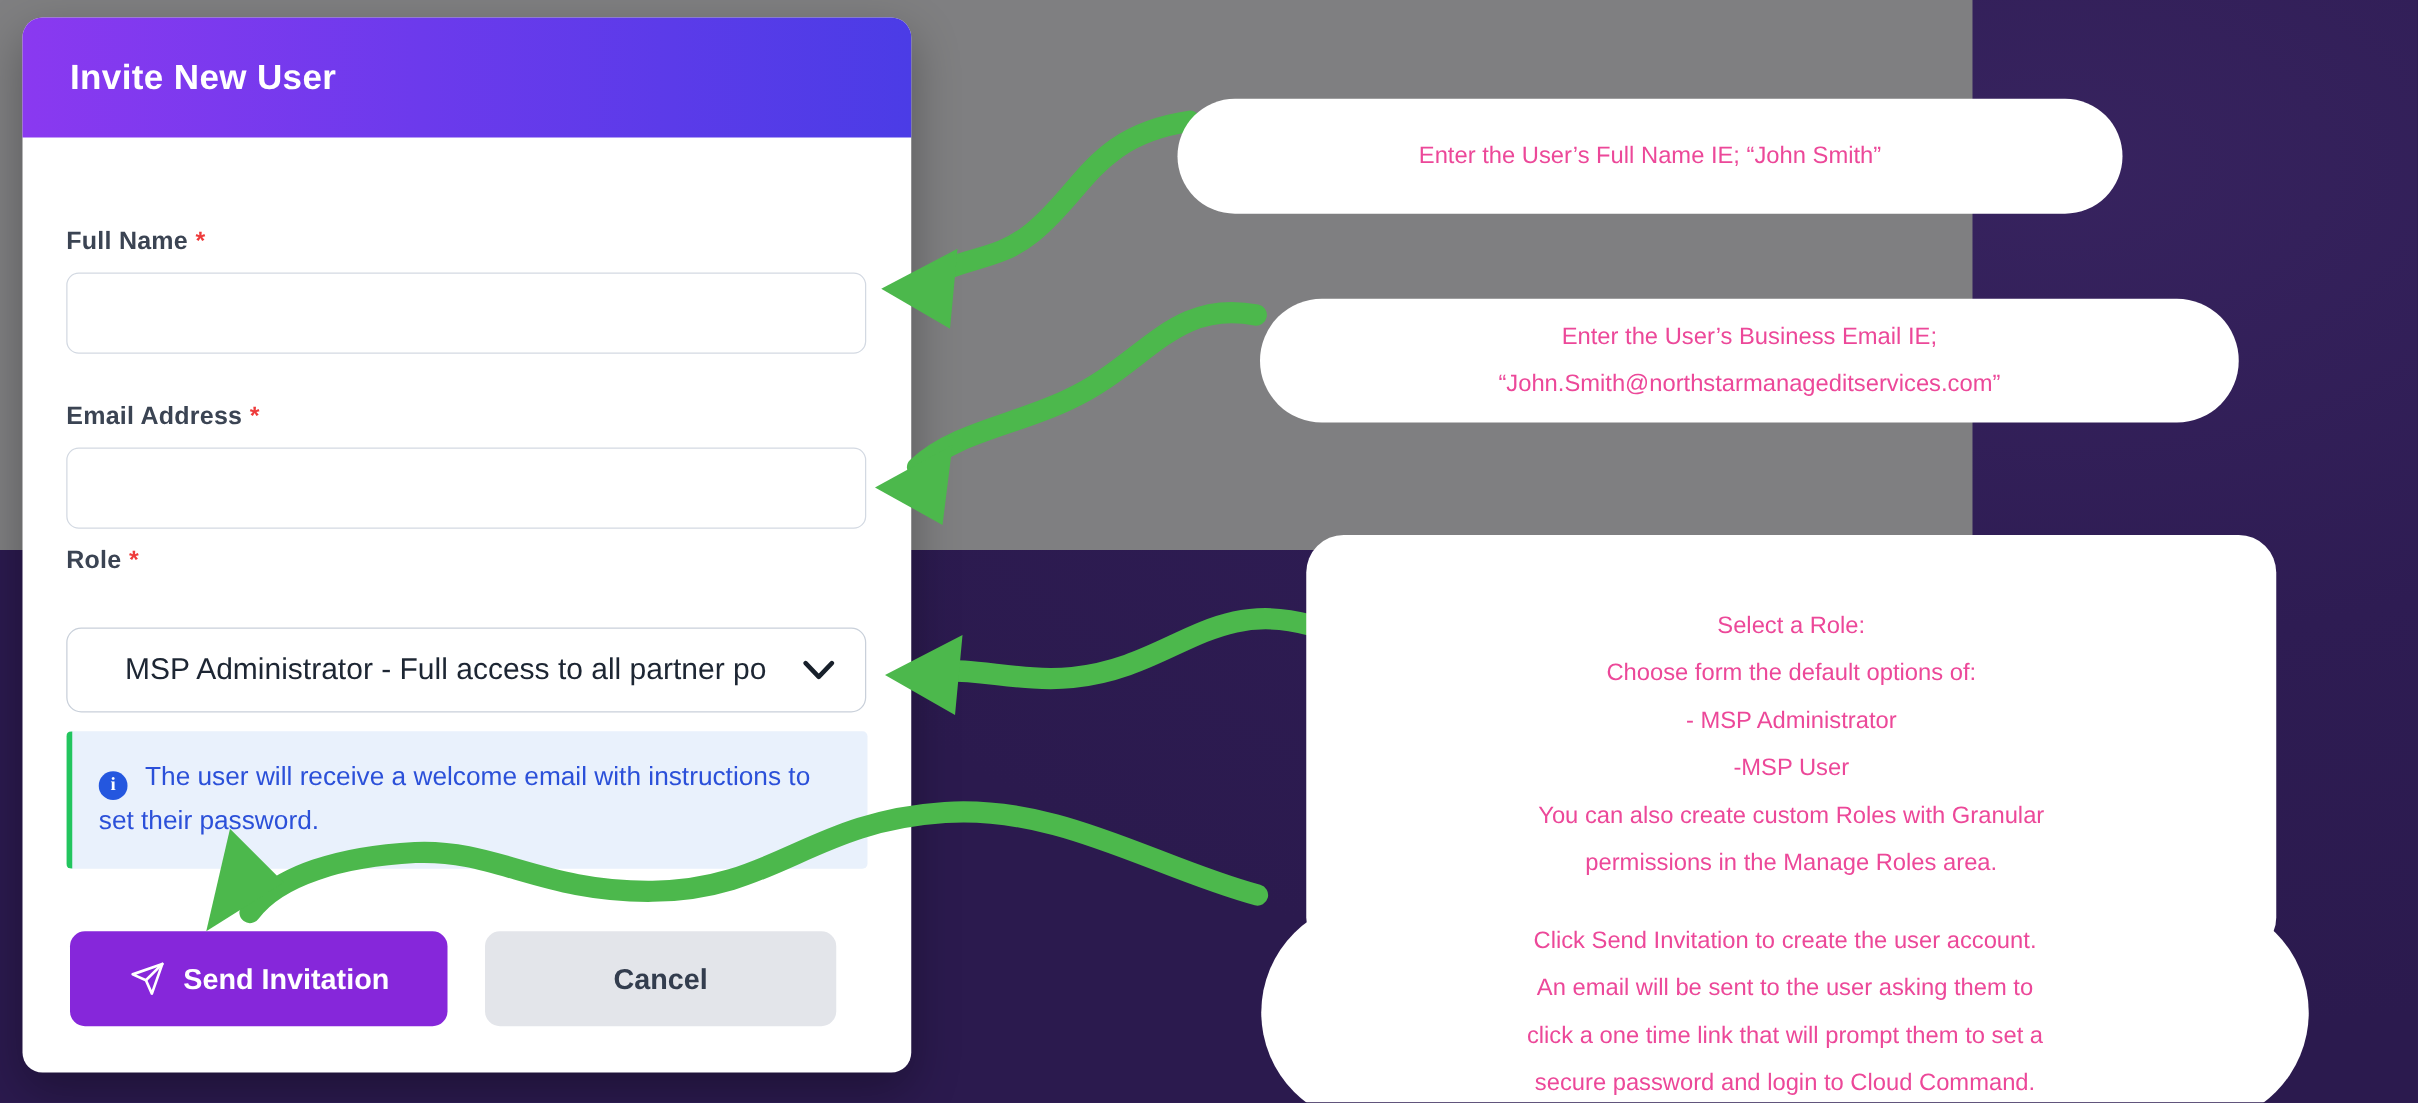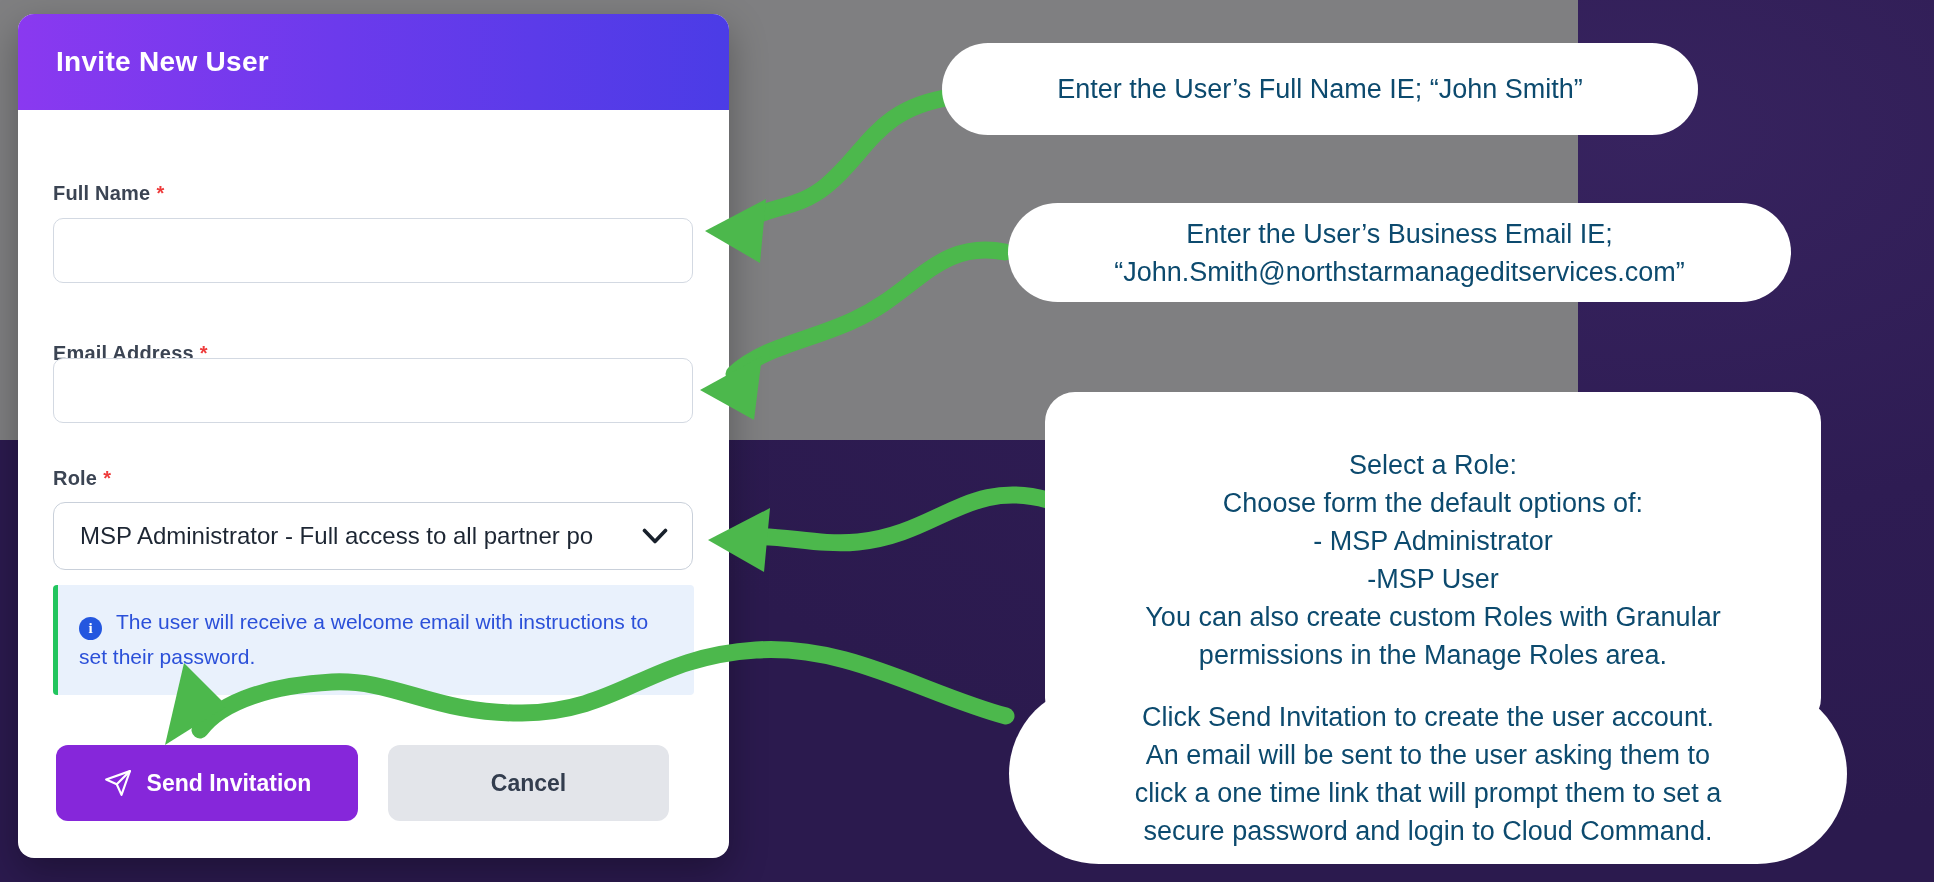--- a/index.html
+++ b/index.html
@@ -29,21 +29,21 @@
   .req{color:#ee3b3b;margin-left:6px;font-weight:700;}
   .text-input{
     position:absolute;left:35px;width:640px;height:65px;
     border:1.5px solid #d3d9e2;border-radius:10px;background:#fff;
     font-family:"Liberation Sans",sans-serif;font-size:24px;color:#1d2633;padding:0 20px;outline:none;
   }
   .select{
     position:absolute;left:35px;top:488px;width:640px;height:68px;
     border:1.5px solid #c9d0da;border-radius:12px;background:#fff;
     display:flex;align-items:center;justify-content:space-between;
-    padding:0 24px 0 26px;cursor:pointer;
+    padding:0 24px 0 46px;cursor:pointer;
   }
   .select-value{
     font-size:24px;color:#1d2633;white-space:nowrap;overflow:hidden;max-width:530px;
   }
   .chevron{flex:0 0 auto;margin-left:12px;}
   .info-box{
     position:absolute;left:35px;top:571px;width:641px;min-height:110px;
     background:#e9f1fc;border-left:5px solid #22c55e;border-radius:4px;
     padding:20px 24px 20px 21px;
     font-size:21px;line-height:33px;color:#2b50d9;
@@ -57,23 +57,23 @@
   .btn{
     position:absolute;top:731px;height:76px;border:none;border-radius:12px;
     font-family:"Liberation Sans",sans-serif;font-size:23px;font-weight:bold;
     display:flex;align-items:center;justify-content:center;cursor:pointer;
   }
   .btn-send{left:38px;width:302px;background:#8627da;color:#fff;gap:14px;}
   .btn-cancel{left:370px;width:281px;background:#e3e5ea;color:#333d4e;}
   
   .arrows{position:absolute;left:0;top:0;width:1934px;height:882px;pointer-events:none;}
   .bubble{
-    position:absolute;background:#ffffff;color:#0c4a6e;
+    position:absolute;background:#ffffff;color:#ec4899;
     display:flex;align-items:center;justify-content:center;text-align:center;
-    font-size:27px;line-height:38px;white-space:pre-line;
+    font-size:19px;line-height:38px;white-space:pre-line;margin-top:36px;
   }
   .bubble-1{left:942px;top:43px;width:756px;height:92px;border-radius:46px;}
   .bubble-2{left:1008px;top:203px;width:783px;height:99px;border-radius:50px;text-align:center;}
   .bubble-3{left:1045px;top:392px;width:776px;height:336px;border-radius:30px;}
   .bubble-4{left:1009px;top:684px;width:838px;height:180px;border-radius:90px;}
 </style>
 </head>
 <body>
 
 <div class="stage">
@@ -83,26 +83,26 @@
   <div class="modal">
     <div class="modal-header">
       <div class="modal-title">Invite New User</div>
     </div>
 
     <div class="field-label" style="top:168px;">
       <span>Full Name</span><span class="req">*</span>
     </div>
     <input class="text-input" style="top: 204px;" value="">
 
-    <div class="field-label" style="top:308px;margin-top:20px;">
+    <div class="field-label" style="top:308px;">
       <span>Email Address</span><span class="req">*</span>
     </div>
     <input class="text-input" style="top: 344px;" value="">
 
-    <div class="field-label" style="top:453px;">
+    <div class="field-label" style="top:423px;">
       <span>Role</span><span class="req">*</span>
     </div>
     <div class="select" role="combobox">
       <span class="select-value">MSP Administrator - Full access to all partner po</span>
       <svg class="chevron" width="26" height="17" viewBox="0 0 26 17">
         <polyline points="2.5,2.5 13,13.5 23.5,2.5" fill="none" stroke="#18202b" stroke-width="3.6" stroke-linecap="round" stroke-linejoin="round"></polyline>
       </svg>
     </div>
 
     <div class="info-box">

